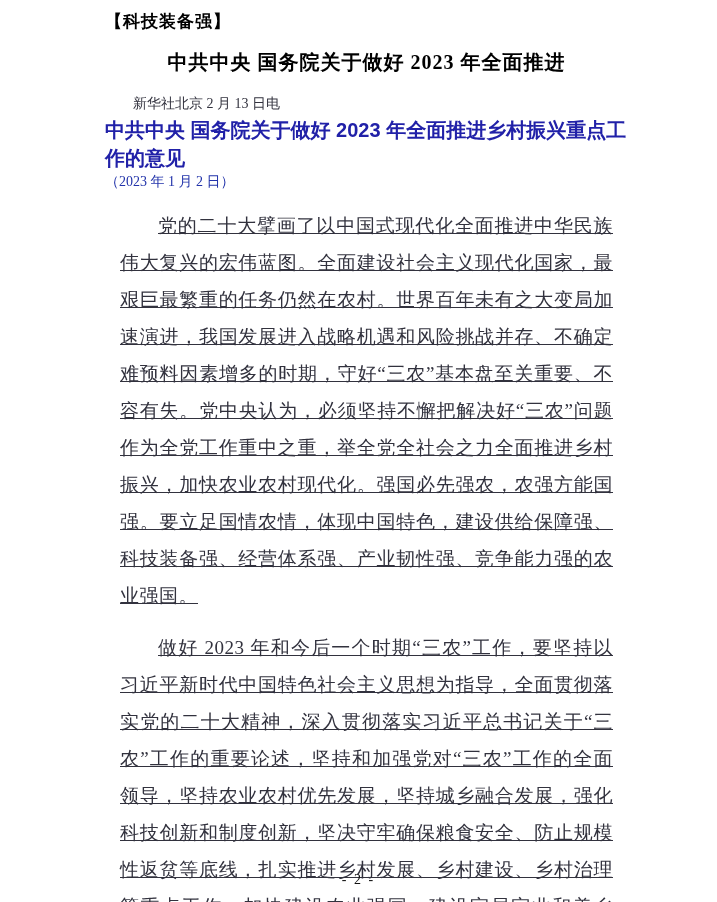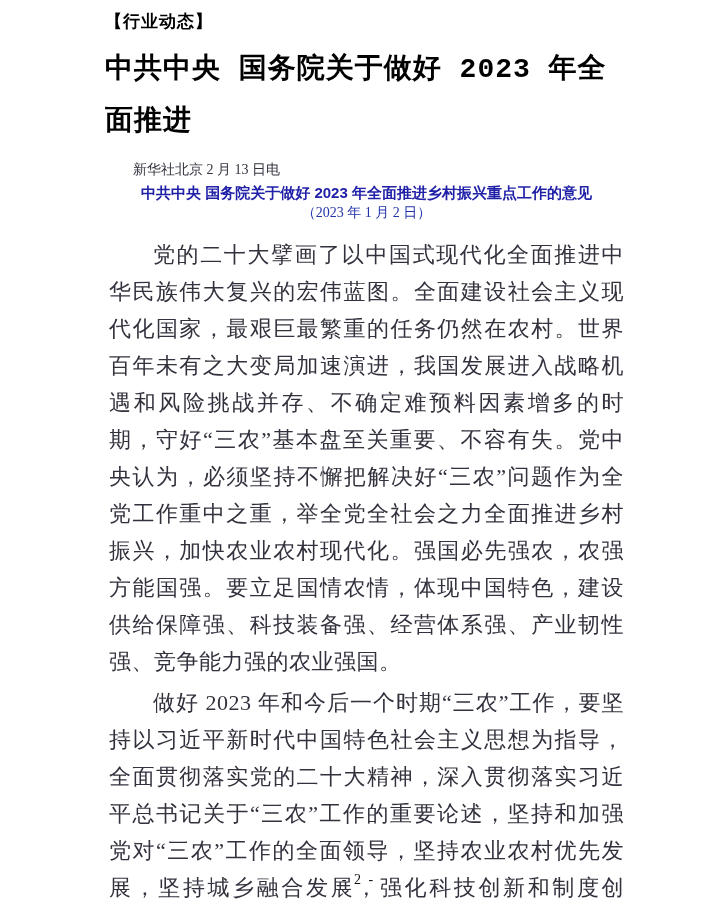--- a/index.html
+++ b/index.html
@@ -20,79 +20,80 @@
   .section-tag {
     font-family: "Liberation Sans", "DejaVu Sans", sans-serif;
     font-size: 17px;
     font-weight: 600;
     color: #000000;
     line-height: 1.4;
     letter-spacing: 1px;
   }
   .main-title {
     margin-top: 10px;
-    font-family: Liberation Mono, monospace;
-    font-size: 28px;
+    text-align: center;
+    font-family: Liberation Serif, serif;
+    font-size: 20px;
     font-weight: bold;
     color: #000000;
     line-height: 1.85;
     letter-spacing: 1px;
   }
   .byline {
     margin-top: 12px;
     font-size: 14px;
     color: #32323e;
     text-indent: 2em;
     line-height: 1.5;
   }
   .doc-subtitle {
     margin-top: 2px;
-    text-align: center;
     font-family: "Liberation Sans", "DejaVu Sans", sans-serif;
-    font-size: 15px;
+    font-size: 20px;
     font-weight: bold;
     color: #2121a8;
     line-height: 1.4;
   }
   .doc-date {
-    text-align: center;
+    text-align: left;
     font-size: 14px;
     color: #2233aa;
     line-height: 1.45;
   }
   .body-text {
     margin-top: 12px;
   }
   .body-para {
-    margin: 4px;
-    font-size: 22px;
+    margin: 15px;
+    font-size: 19px;
     color: #32323e;
     line-height: 37px;
     text-align: justify;
     text-justify: inter-ideograph;
     text-indent: 2em;
     letter-spacing: 0.5px;
+    text-decoration: underline;
   }
   .page-footer {
     position: absolute;
     left: 0;
     right: 0;
     bottom: 14px;
     text-align: center;
     font-size: 14px;
     color: #111111;
     letter-spacing: 2px;
   }
 </style>
 </head>
 <body>
 
 <div class="page">
 
-  <div class="section-tag">【行业动态】</div>
+  <div class="section-tag">【科技装备强】</div>
 
   <div class="main-title">
     <div>中共中央 国务院关于做好 2023 年全面推进</div>
   </div>
 
   <div class="byline">新华社北京 2 月 13 日电</div>
 
   <div class="doc-subtitle">中共中央 国务院关于做好 2023 年全面推进乡村振兴重点工作的意见</div>
 
   <div class="doc-date">（2023 年 1 月 2 日）</div>

